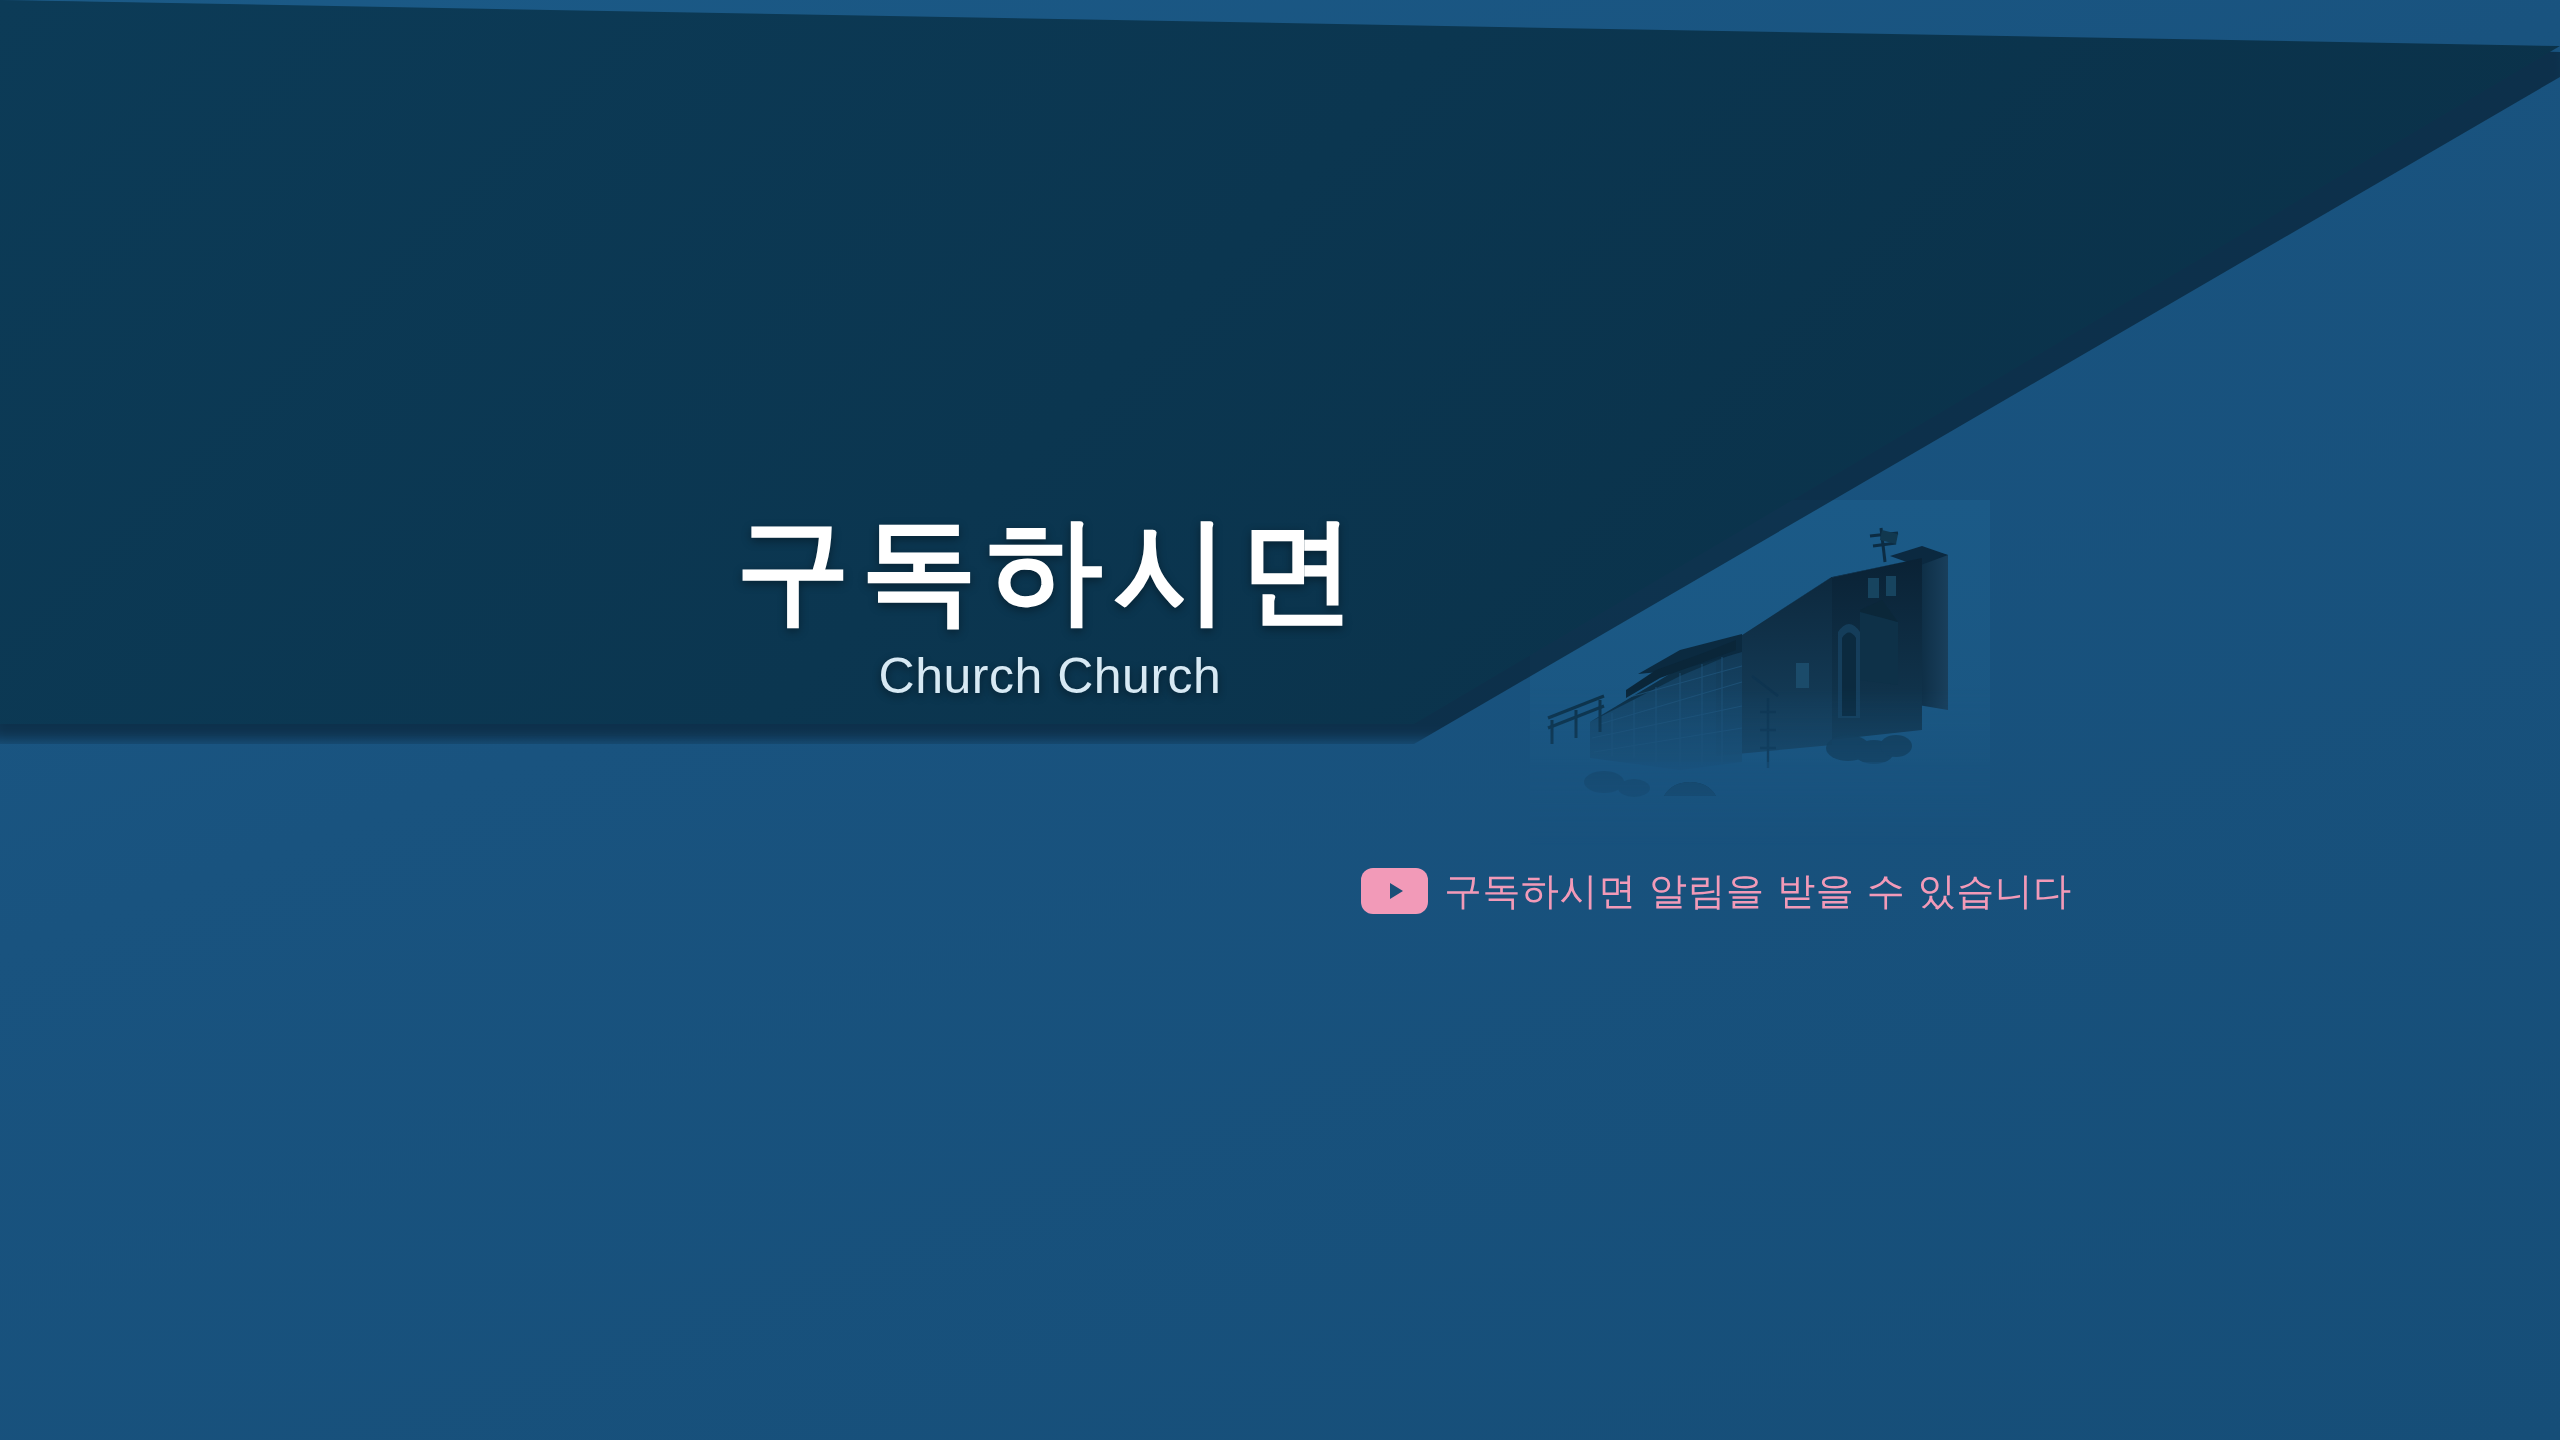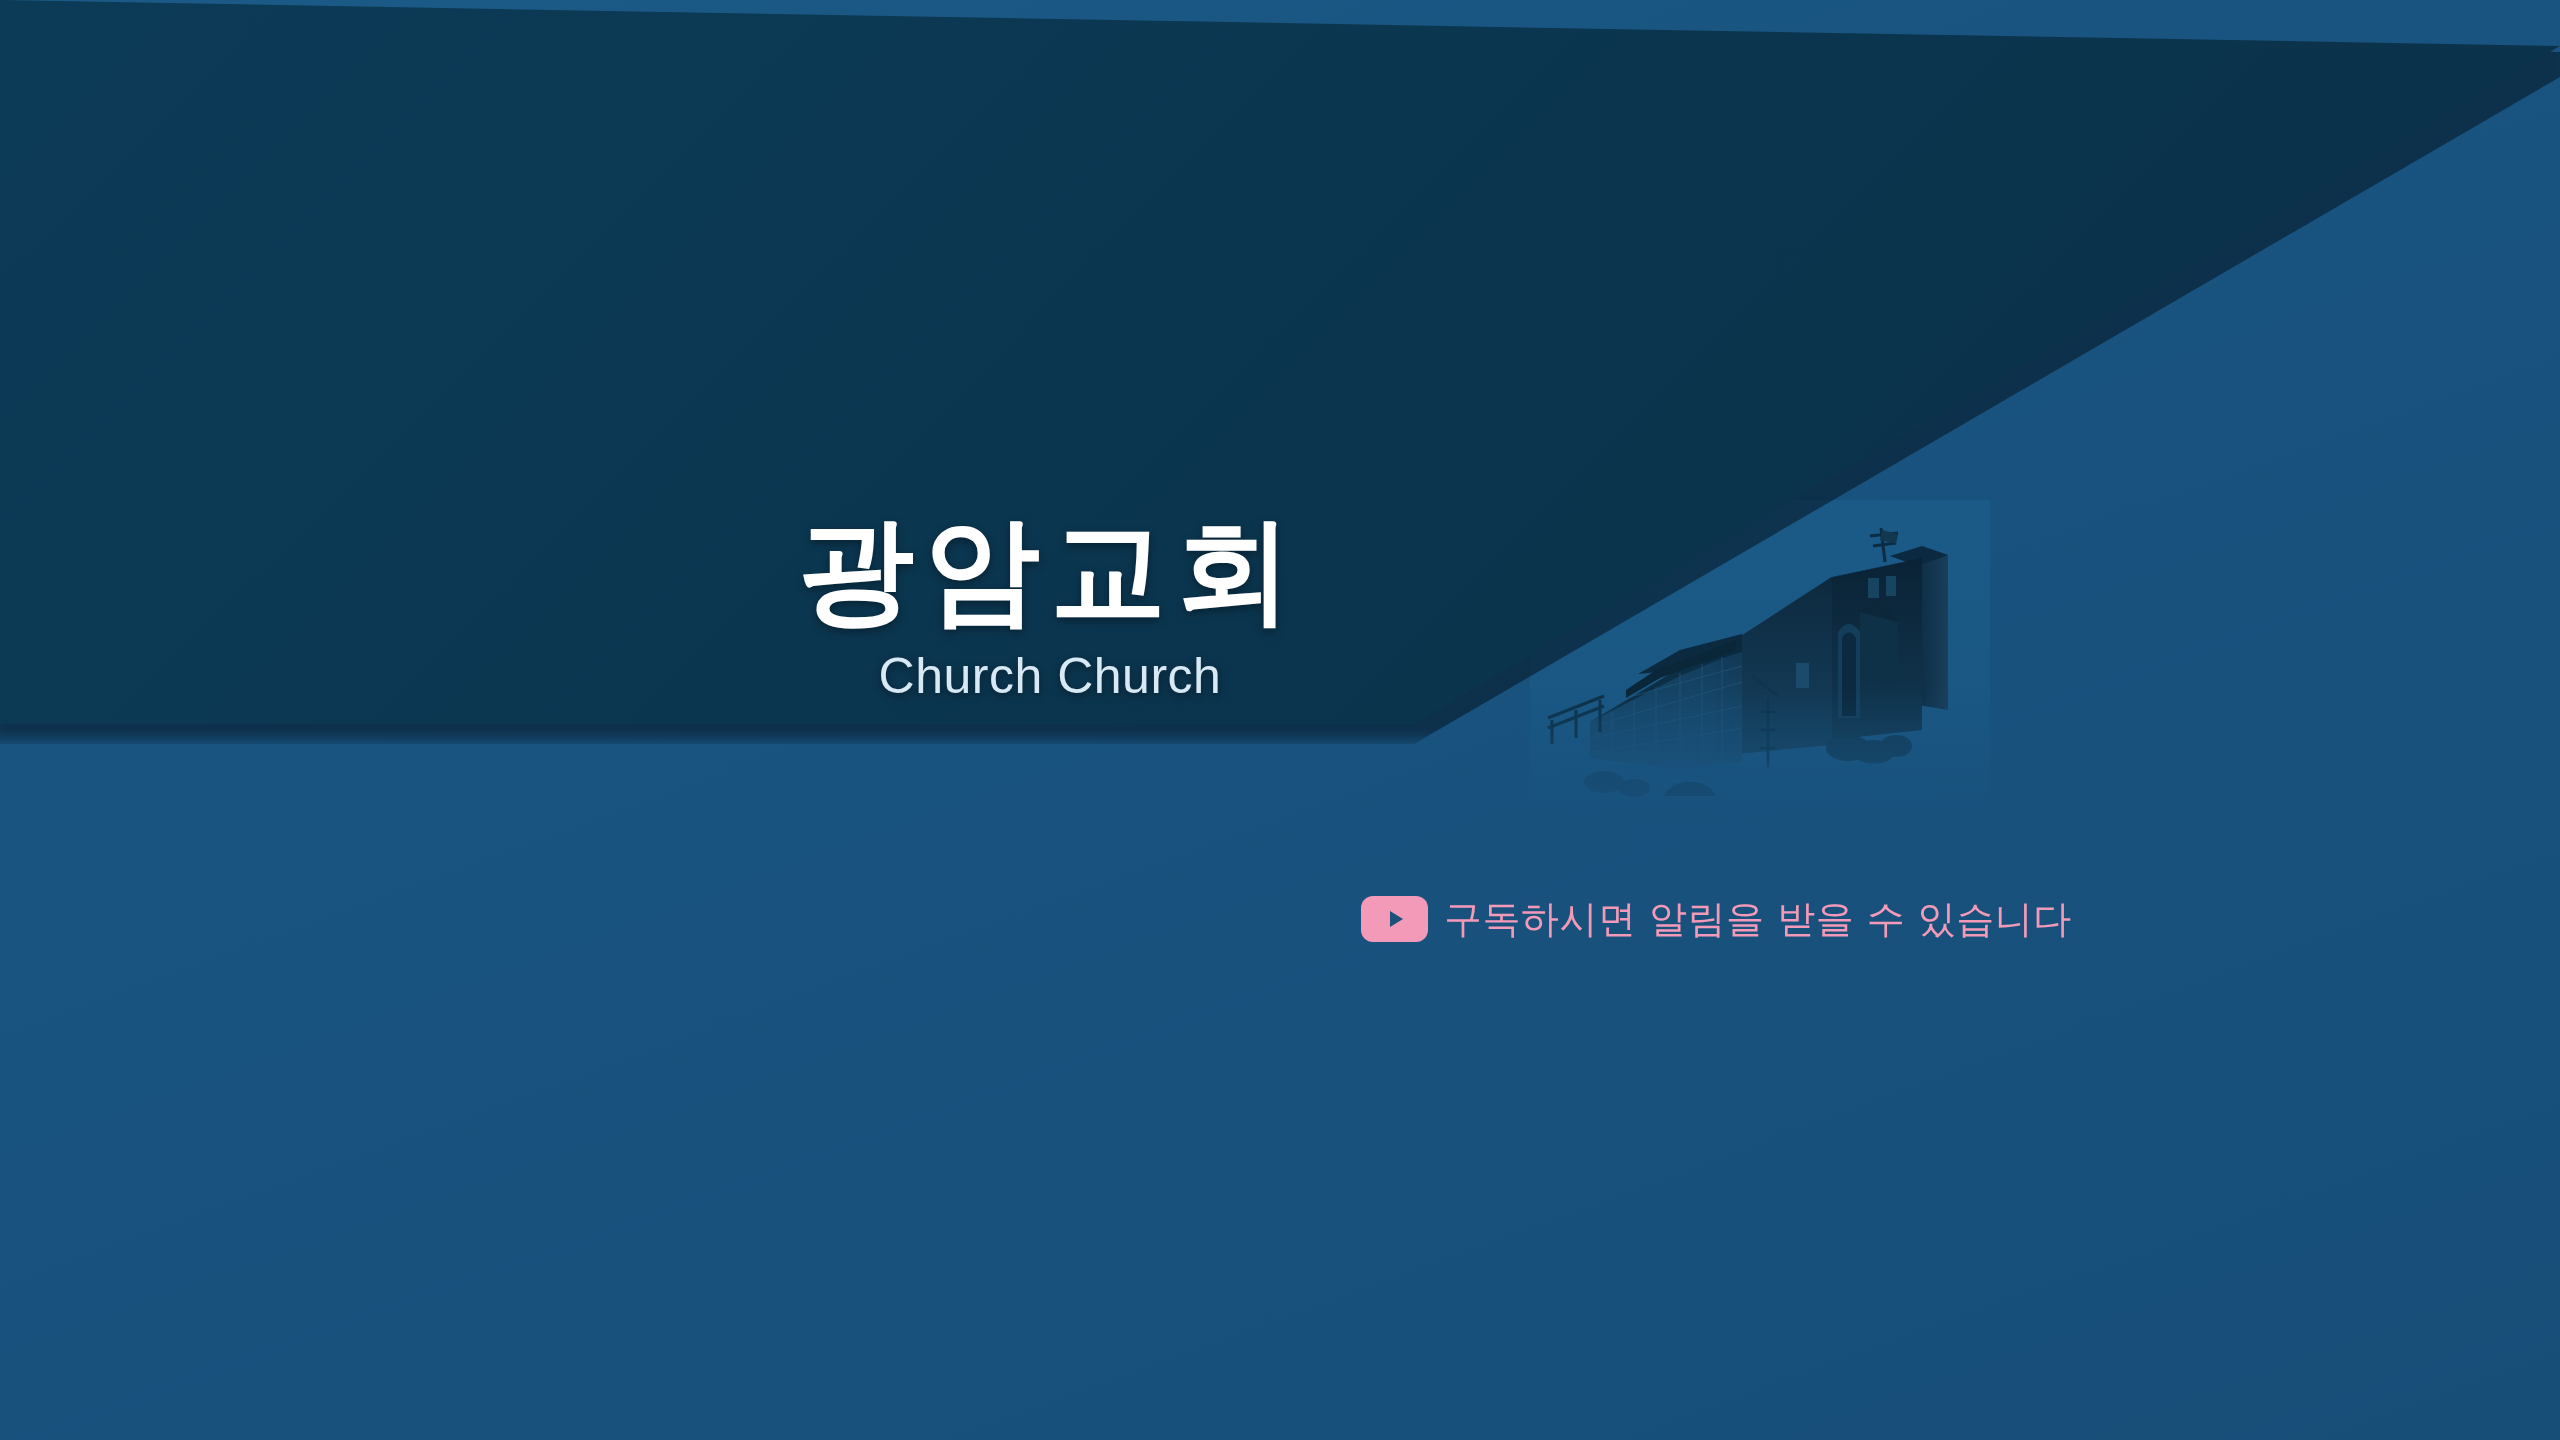--- a/index.html
+++ b/index.html
@@ -90,21 +90,21 @@
     letter-spacing: 0.5px;
     line-height: 1;
     text-shadow: 0 3px 9px rgba(0,0,0,0.45);
     font-family: "Liberation Sans", "DejaVu Sans", sans-serif;
   }
 
   
   .subscribe {
     position: absolute;
     left: 1361px;
-    top: 896px;
+    top: 868px;
     display: flex;
     align-items: center;
     gap: 16px;
     cursor: pointer;
   }
   .yt-badge {
     flex: none;
     width: 67px;
     height: 46px;
     border-radius: 12px;
@@ -228,21 +228,21 @@
       <path d="M134 296 q8 -14 26 -14 q18 0 26 14 z" fill="#103349"></path>
 
       <rect x="0" y="262" width="460" height="98" fill="#1a5480" opacity="0.42"></rect>
     </svg>
   </div>
 
   <div class="panel-shadow"></div>
   <div class="panel"></div>
 
   <div class="wordmark">
-    <span class="title-ko">광암교회</span>
+    <span class="title-ko">구독하시면</span>
     <span class="title-en">Church Church</span>
   </div>
 
   <div class="subscribe">
     <span class="yt-badge">
       <svg width="26" height="26" viewBox="0 0 26 26" xmlns="http://www.w3.org/2000/svg">
         <polygon points="8,5 21,13 8,21" fill="#1b5078"></polygon>
       </svg>
     </span>
     <span class="subscribe-text">구독하시면 알림을 받을 수 있습니다</span>

